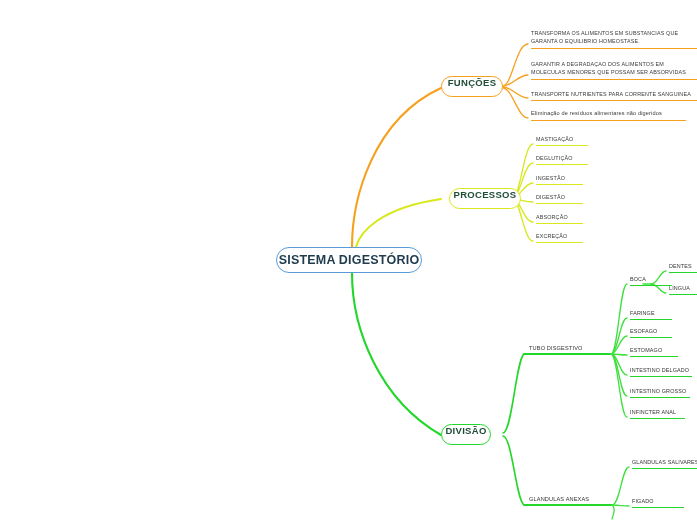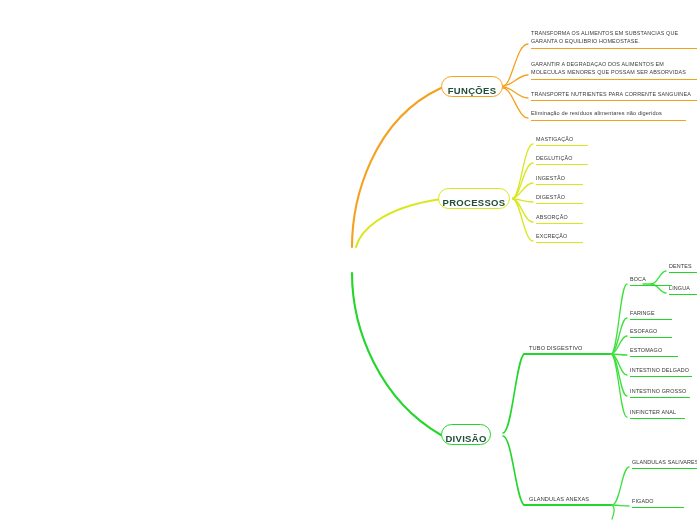--- a/index.html
+++ b/index.html
@@ -15,26 +15,26 @@
     border:1.6px solid #5b9bd5;border-radius:13px;background:#ffffff;
     display:flex;align-items:center;justify-content:center;
     font-size:12.5px;font-weight:bold;color:#1f3b4d;letter-spacing:.2px;
     white-space:nowrap;z-index:6;
   }
 
   
   .branch-node{
     position:absolute;box-sizing:border-box;background:#ffffff;
     border-radius:11px;height:21px;
-    display:flex;align-items:flex-end;justify-content:center;
+    display:flex;align-items:flex-start;justify-content:center;
     font-size:9.5px;font-weight:bold;color:#1f4d36;letter-spacing:.3px;
     white-space:nowrap;z-index:6;
   }
   .branch-funcoes{left:441px;top:76px;width:62px;border:1.5px solid #f5a11e;}
-  .branch-processos{left:438px;top:188px;width:72px;border:1.5px solid #d8e81a;}
+  .branch-processos{left:449px;top:188px;width:72px;border:1.5px solid #d8e81a;}
   .branch-divisao{left:441px;top:424px;width:50px;border:1.5px solid #22d72a;}
 
   
   .leaf{
     position:absolute;box-sizing:border-box;
     font-size:5.4px;color:#3a3a3a;letter-spacing:.15px;
     line-height:1.55;padding-bottom:2px;white-space:nowrap;z-index:5;
   }
   .leaf.u-orange{border-bottom:1.4px solid #f5a11e;}
   .leaf.u-yellow{border-bottom:1.4px solid #d8e81a;}
@@ -87,20 +87,23 @@
       <path d="M651,284 C658,284 660,271 666,271" stroke="#3ee03e" stroke-width="1.3"></path>
       <path d="M651,284 C658,284 660,293 666,293" stroke="#3ee03e" stroke-width="1.3"></path>
 
       <path d="M524,505 L612,505" stroke="#22d72a" stroke-width="1.8"></path>
       <path d="M612,505 C620,505 622,467 629,467" stroke="#3ee03e" stroke-width="1.3"></path>
       <path d="M612,505 C620,505 622,506 629,506" stroke="#3ee03e" stroke-width="1.3"></path>
       <path d="M612,505 C616,508 614,514 612,519" stroke="#3ee03e" stroke-width="1.3"></path>
     </g>
   </svg>
 
+  <div class="root-node">
+    <span>SISTEMA DIGESTÓRIO</span>
+  </div>
 
   <div class="branch-node branch-funcoes">
     <span>FUNÇÕES</span>
   </div>
 
   <div class="leaf u-orange wrap" style="left:531px;top:29px;width:166px;">TRANSFORMA OS ALIMENTOS  EM SUBSTANCIAS QUE GARANTA O EQUILIBRIO HOMEOSTASE.</div>
   <div class="leaf u-orange wrap" style="left:531px;top:60px;width:166px;">GARANTIR A DEGRADAÇAO DOS ALIMENTOS EM MOLECULAS MENORES QUE POSSAM SER ABSORVIDAS</div>
   <div class="leaf u-orange" style="left:531px;top:90px;width:166px;">TRANSPORTE NUTRIENTES PARA CORRENTE SANGUINEA</div>
   <div class="leaf u-orange mixed" style="left:531px;top:109px;width:155px;">Eliminação de resíduos alimentares não digeridos</div>
 

